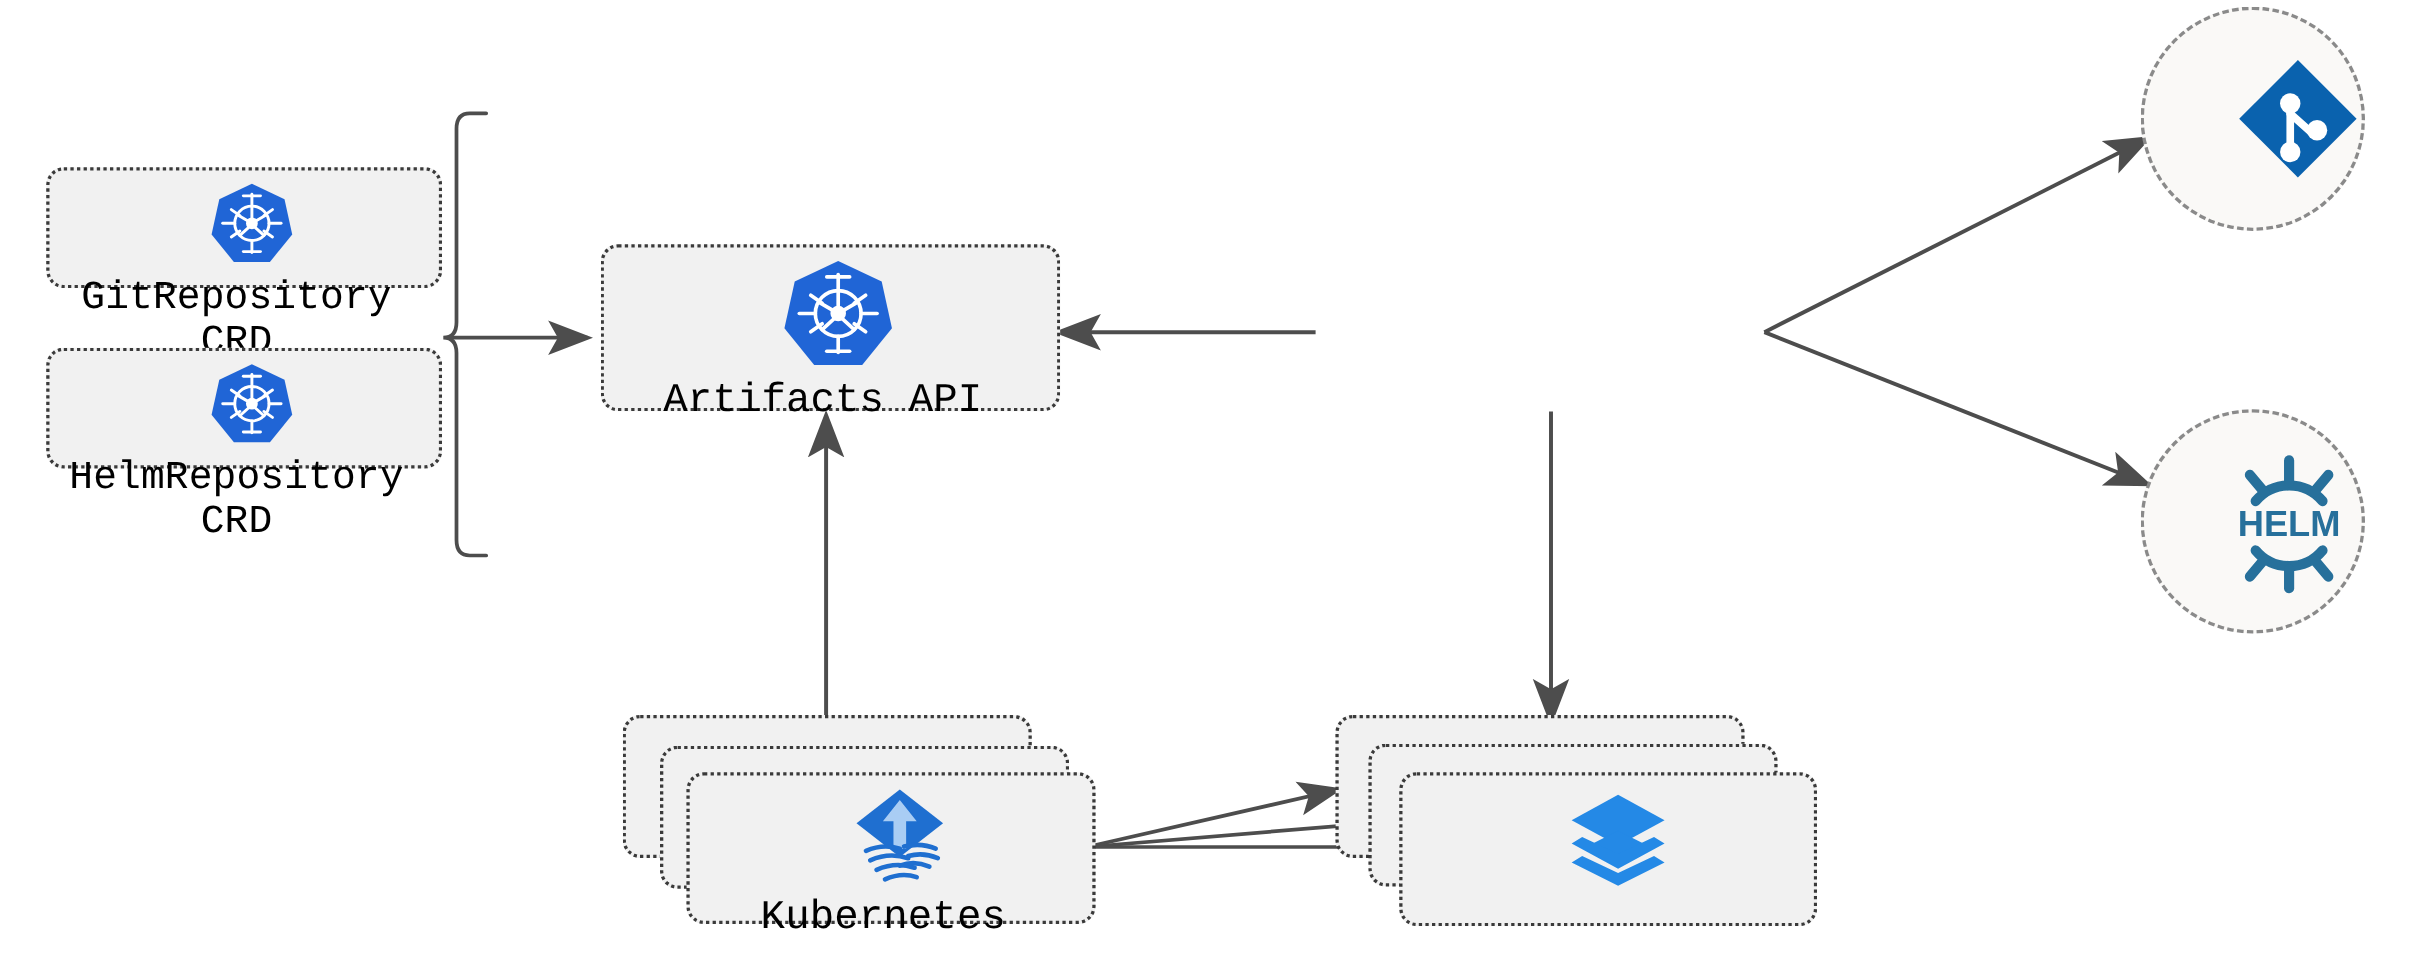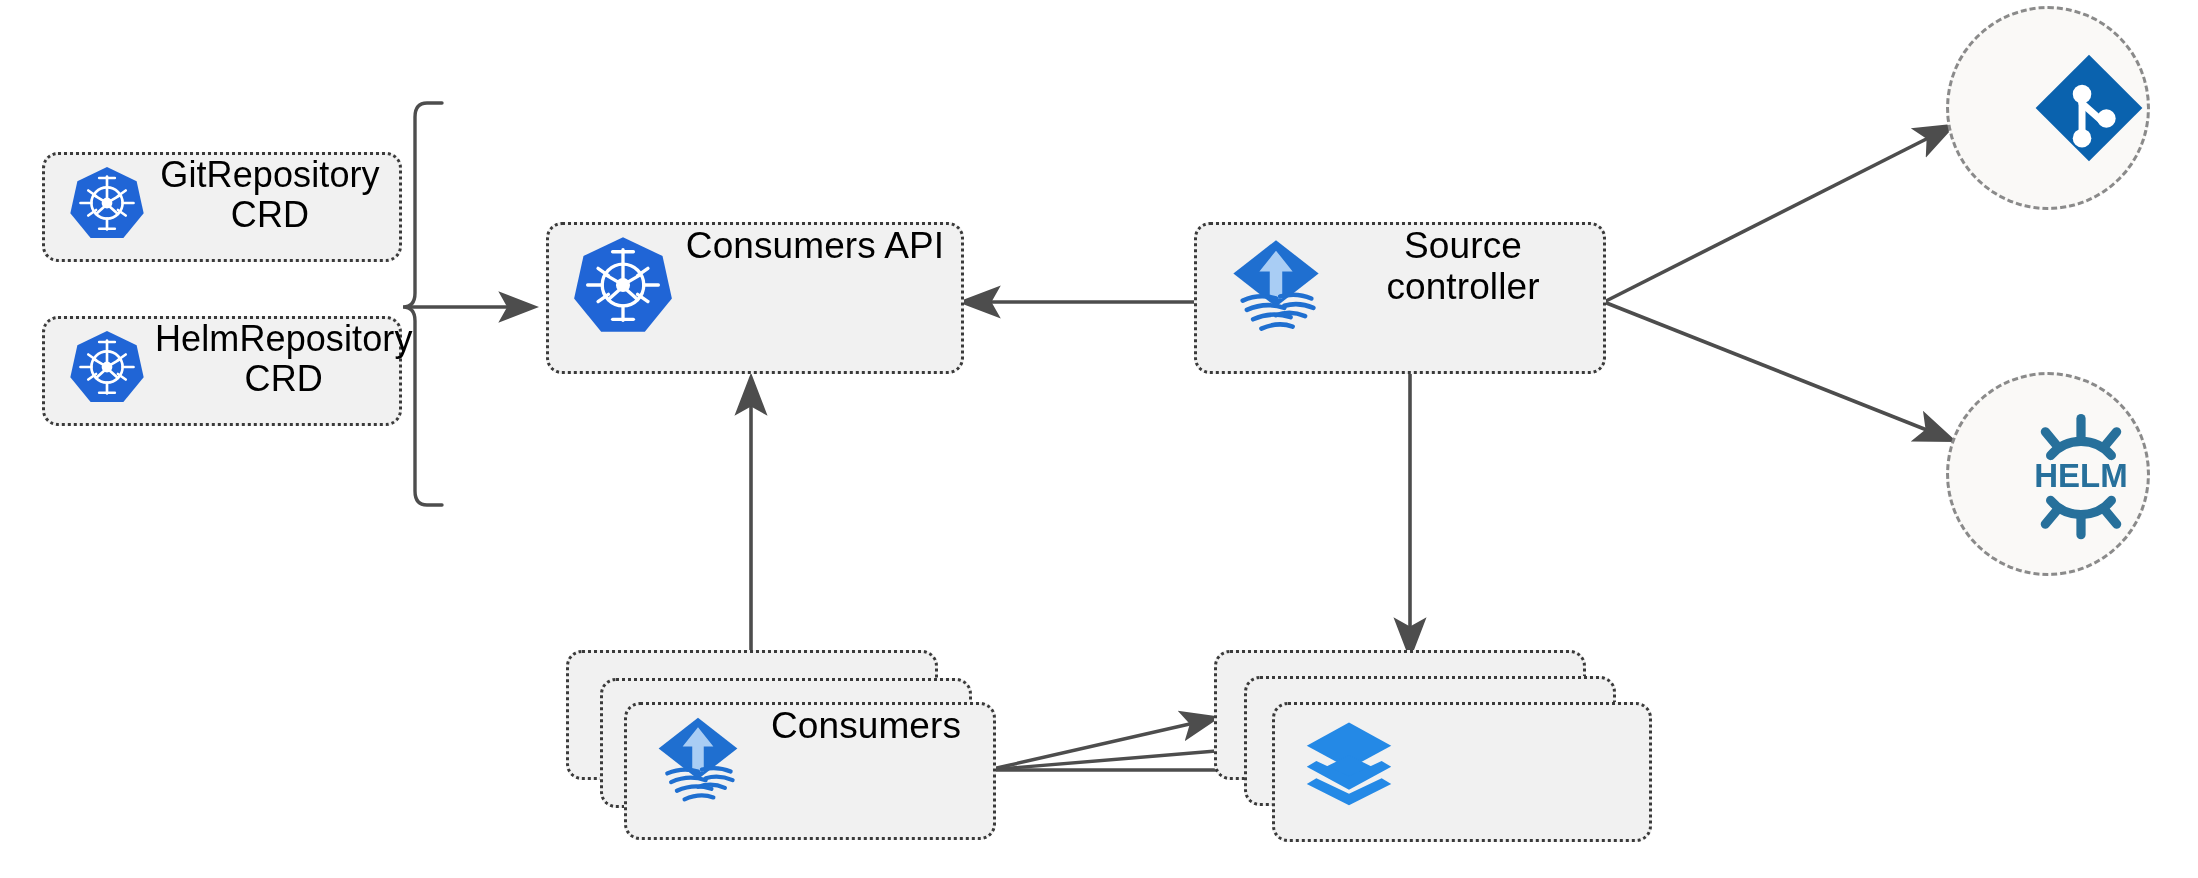--- a/index.html
+++ b/index.html
@@ -26,23 +26,24 @@
     pointer-events: none;
     z-index: 1;
   }
   .node {
     position: absolute;
     box-sizing: border-box;
     background: #f1f1f1;
     border: 3px dotted #3a3a3a;
     border-radius: 16px;
     display: flex;
-    flex-direction: row;
-    align-items: flex-start;
+    flex-direction: column;
+    align-items: center;
     z-index: 2;
+    font-family: Liberation Mono, monospace;
   }
   .node.stacked-back {
     z-index: 2;
   }
   .node.stacked-mid {
     z-index: 3;
   }
   .node.stacked-front {
     z-index: 4;
   }
@@ -191,62 +192,43 @@
           <line x1="16" y1="50" x2="30" y2="50"></line>
           <line x1="70" y1="50" x2="84" y2="50"></line>
           <line x1="50" y1="30" x2="50" y2="44"></line>
           <line x1="33" y1="40" x2="45" y2="47"></line>
           <line x1="67" y1="40" x2="55" y2="47"></line>
           <line x1="36" y1="64" x2="46" y2="55"></line>
           <line x1="64" y1="64" x2="54" y2="55"></line>
         </g>
       </svg>
     </span>
-    <span class="node-label">Consumers API</span>
-  </div>
-
-  <div class="node" style="left:1194px; top:222px; width:412px; height:152px;">
-    <span class="node-icon" style="width:122px; height:122px; margin-left:18px;">
-      <svg viewBox="0 0 100 100" width="104" height="104" aria-hidden="true">
-        <path d="M50 6 L91 38 L50 70 L9 38 Z" fill="#1f6fd0"></path>
-        <path d="M50 16 L66 36 L56 36 L56 62 L44 62 L44 36 L34 36 Z" fill="#a9cdf4"></path>
-        <g stroke="#1f6fd0" stroke-width="4.4" stroke-linecap="round" fill="none">
-          <path d="M18 64 Q 34 57 50 62"></path>
-          <path d="M22 73 Q 40 65 58 71"></path>
-          <path d="M28 82 Q 46 74 64 80"></path>
-          <path d="M36 91 Q 52 84 66 89"></path>
-          <path d="M54 60 Q 70 56 84 62"></path>
-          <path d="M58 69 Q 72 65 86 71"></path>
-          <path d="M50 78 Q 64 73 78 79"></path>
-        </g>
-      </svg>
-    </span>
-    <span class="node-label">Source
-controller</span>
-  </div>
+    <span class="node-label">Artifacts API</span>
+  </div>
+
 
   <div class="node stacked-back" style="left:566px; top:650px; width:372px; height:130px;"></div>
   <div class="node stacked-mid" style="left:600px; top:678px; width:372px; height:130px;"></div>
   <div class="node stacked-front" style="left:624px; top:702px; width:372px; height:138px;">
     <span class="node-icon" style="width:110px; height:110px; margin-left:16px;">
       <svg viewBox="0 0 100 100" width="96" height="96" aria-hidden="true">
         <path d="M50 6 L91 38 L50 70 L9 38 Z" fill="#1f6fd0"></path>
         <path d="M50 16 L66 36 L56 36 L56 62 L44 62 L44 36 L34 36 Z" fill="#a9cdf4"></path>
         <g stroke="#1f6fd0" stroke-width="4.4" stroke-linecap="round" fill="none">
           <path d="M18 64 Q 34 57 50 62"></path>
           <path d="M22 73 Q 40 65 58 71"></path>
           <path d="M28 82 Q 46 74 64 80"></path>
           <path d="M36 91 Q 52 84 66 89"></path>
           <path d="M54 60 Q 70 56 84 62"></path>
           <path d="M58 69 Q 72 65 86 71"></path>
           <path d="M50 78 Q 64 73 78 79"></path>
         </g>
       </svg>
     </span>
-    <span class="node-label">Consumers</span>
+    <span class="node-label">Kubernetes</span>
   </div>
 
   <div class="node stacked-back" style="left:1214px; top:650px; width:372px; height:130px;"></div>
   <div class="node stacked-mid" style="left:1244px; top:676px; width:372px; height:130px;"></div>
   <div class="node stacked-front" style="left:1272px; top:702px; width:380px; height:140px;">
     <span class="node-icon" style="width:112px; height:112px; margin-left:18px;">
       <svg viewBox="0 0 100 100" width="96" height="96" aria-hidden="true">
         <path d="M50 10 L94 34 L50 58 L6 34 Z" fill="#2489e6"></path>
         <path d="M50 44 L74 56 L50 68 L26 56 Z" fill="#2489e6"></path>
         <path d="M16 50 L50 66 L84 50 L94 56 L50 80 L6 56 Z" fill="#2489e6"></path>

